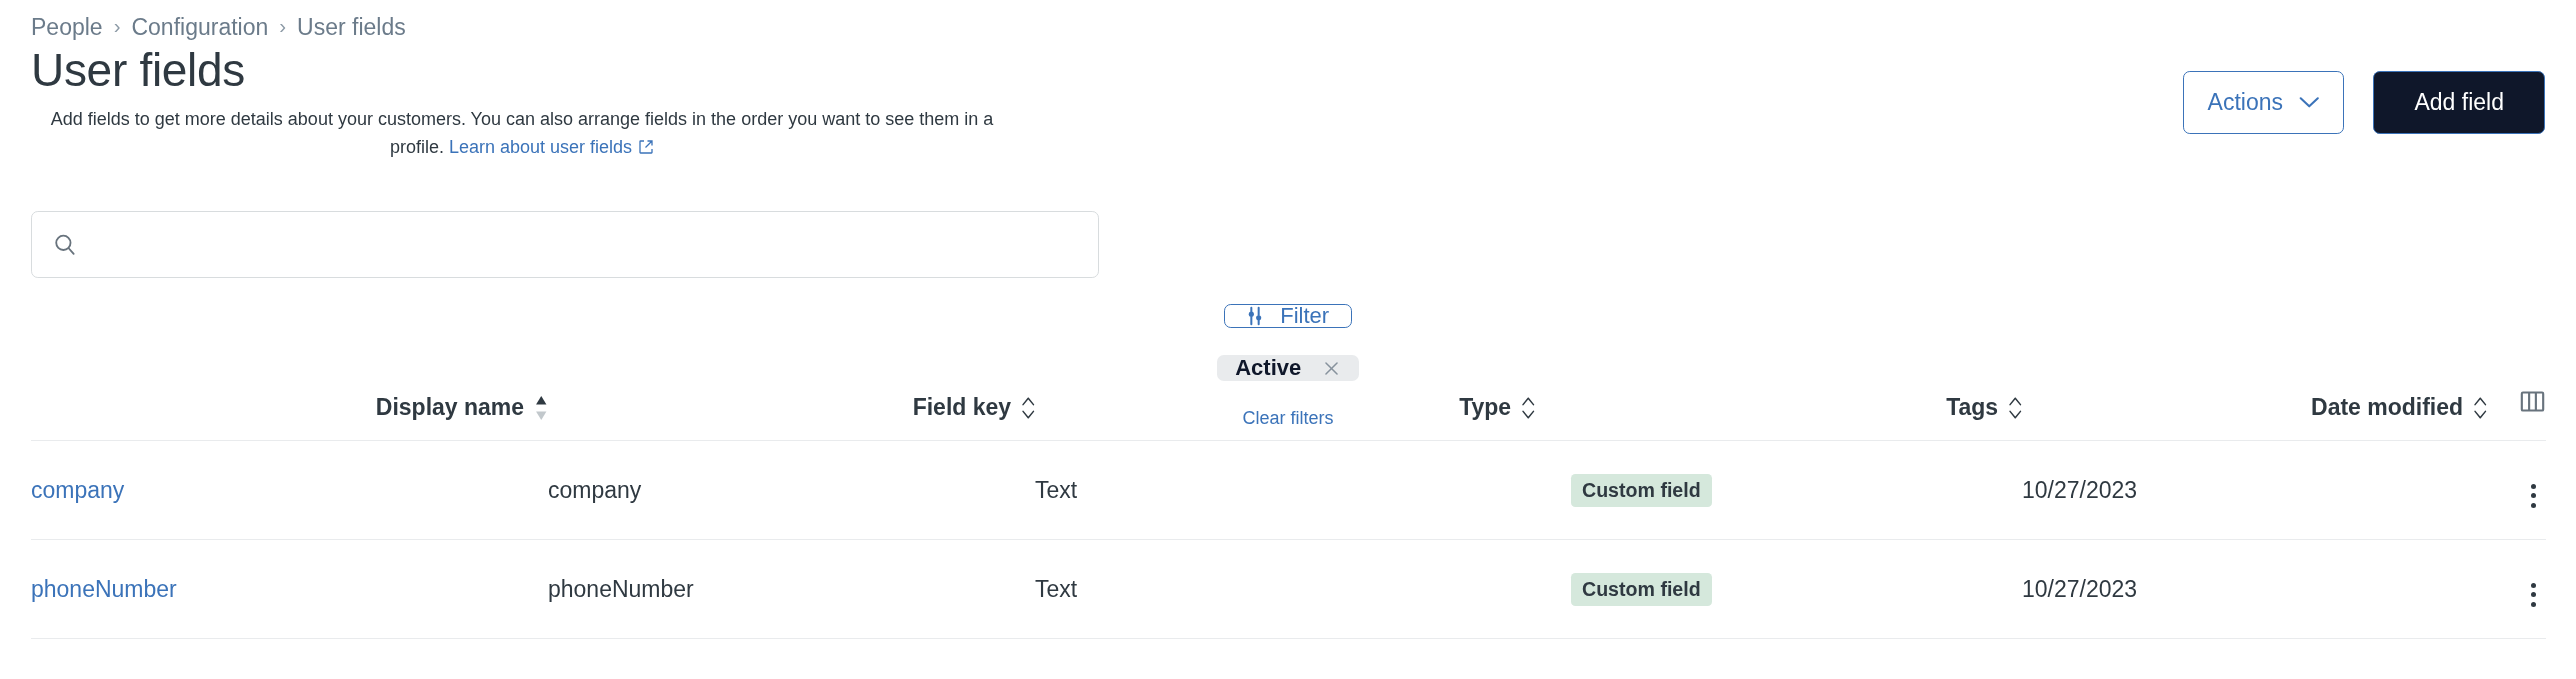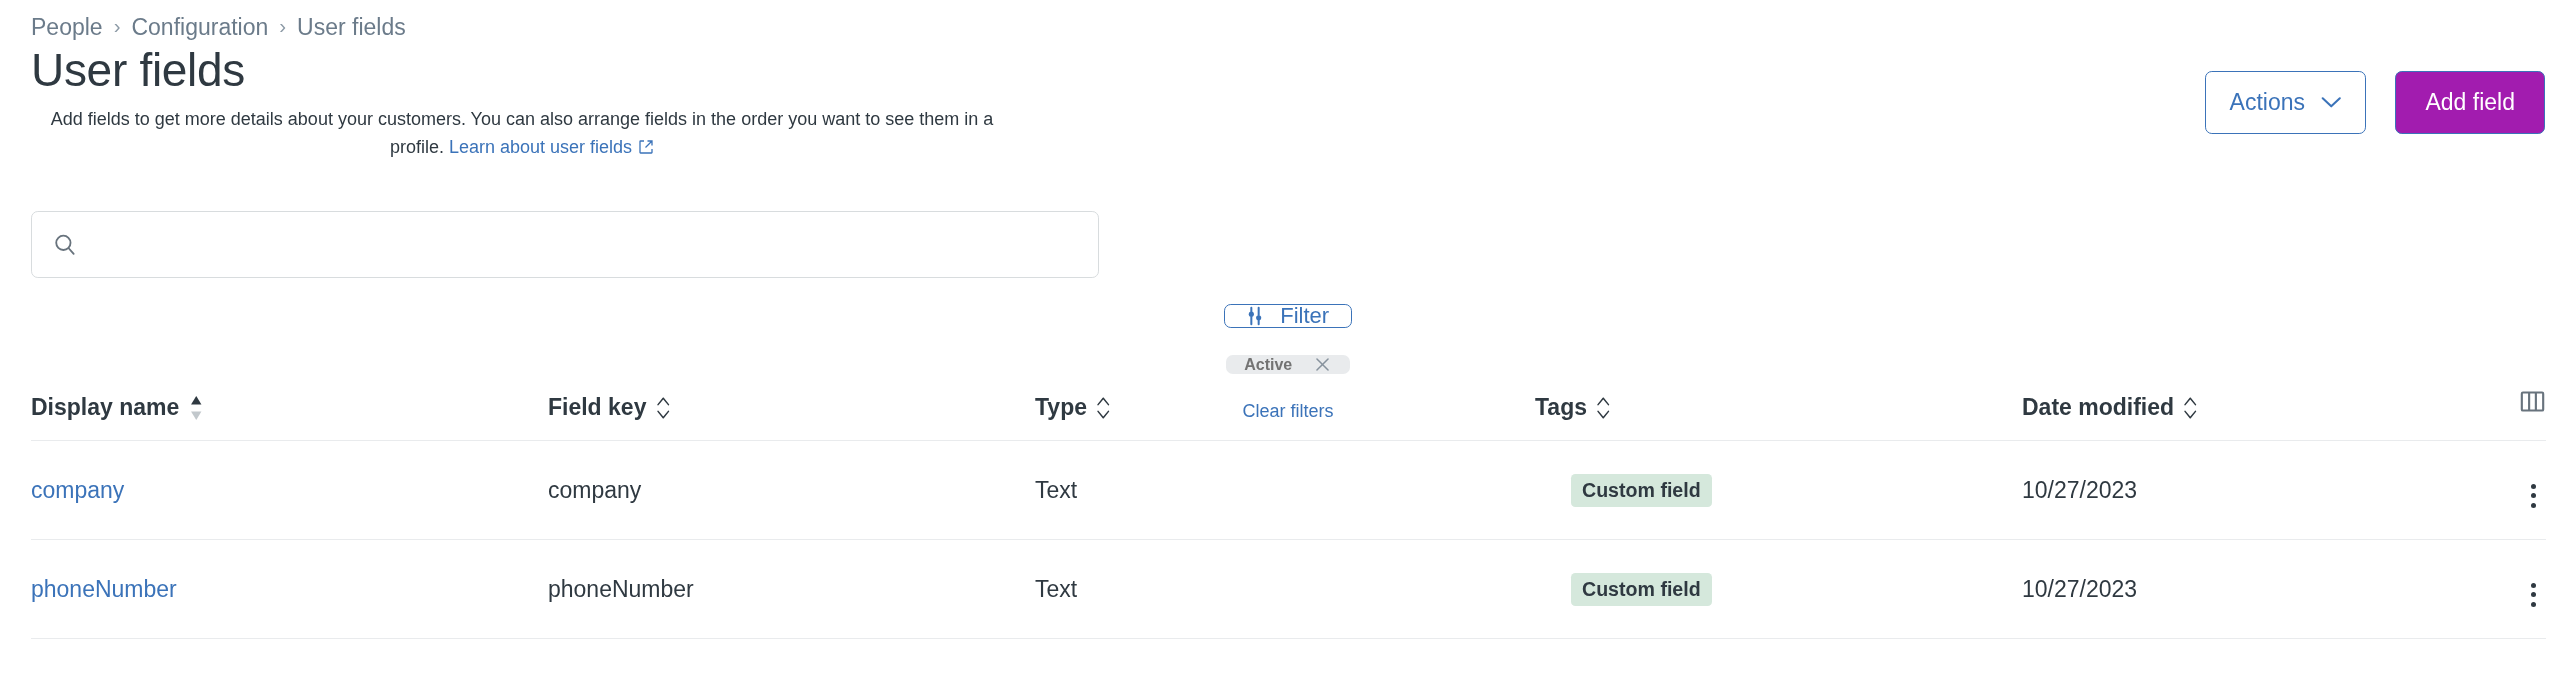--- a/index.html
+++ b/index.html
@@ -94,22 +94,22 @@
   .btn-secondary {
     height: 63px;
     padding: 0 24px;
     gap: 16px;
     background: #ffffff;
     color: #3b73b9;
     border: 1.3px solid #3b73b9;
   }
   .btn-primary {
     height: 63px;
-    padding: 0 29px;
-    background: #a21caf;
+    padding: 0 40px;
+    background: #0f172a;
     color: #ffffff;
     border: 1.3px solid #3b73b9;
   }
 
   
   .search-wrap {
     margin-top: 48px;
     position: relative;
     width: 1068px;
     height: 67px;
@@ -155,22 +155,22 @@
     font-size: 22px;
   }
   .chip {
     height: 53px;
     display: inline-flex;
     align-items: center;
     gap: 20.5px;
     padding: 0 18px;
     border-radius: 6.8px;
     background: #e9ebed;
-    color: #737373;
-    font-size: 16px;
+    color: #0f172a;
+    font-size: 22px;
     font-weight: bold;
     cursor: pointer;
     white-space: nowrap;
   }
   .chip-x {
     line-height: 0;
     display: inline-flex;
     align-items: center;
     cursor: pointer;
   }
@@ -183,21 +183,21 @@
   }
 
   
   table.fields-table {
     width: 100%;
     border-collapse: collapse;
     margin-top: 31px;
     table-layout: fixed;
   }
   table.fields-table th {
-    text-align: left;
+    text-align: right;
     font-size: 23px;
     font-weight: bold;
     color: #2f3941;
     padding: 0 0 19px 0;
     border-bottom: 1.7px solid #e9ebed;
     white-space: nowrap;
     vertical-align: bottom;
   }
   .th-inner {
     display: inline-flex;

